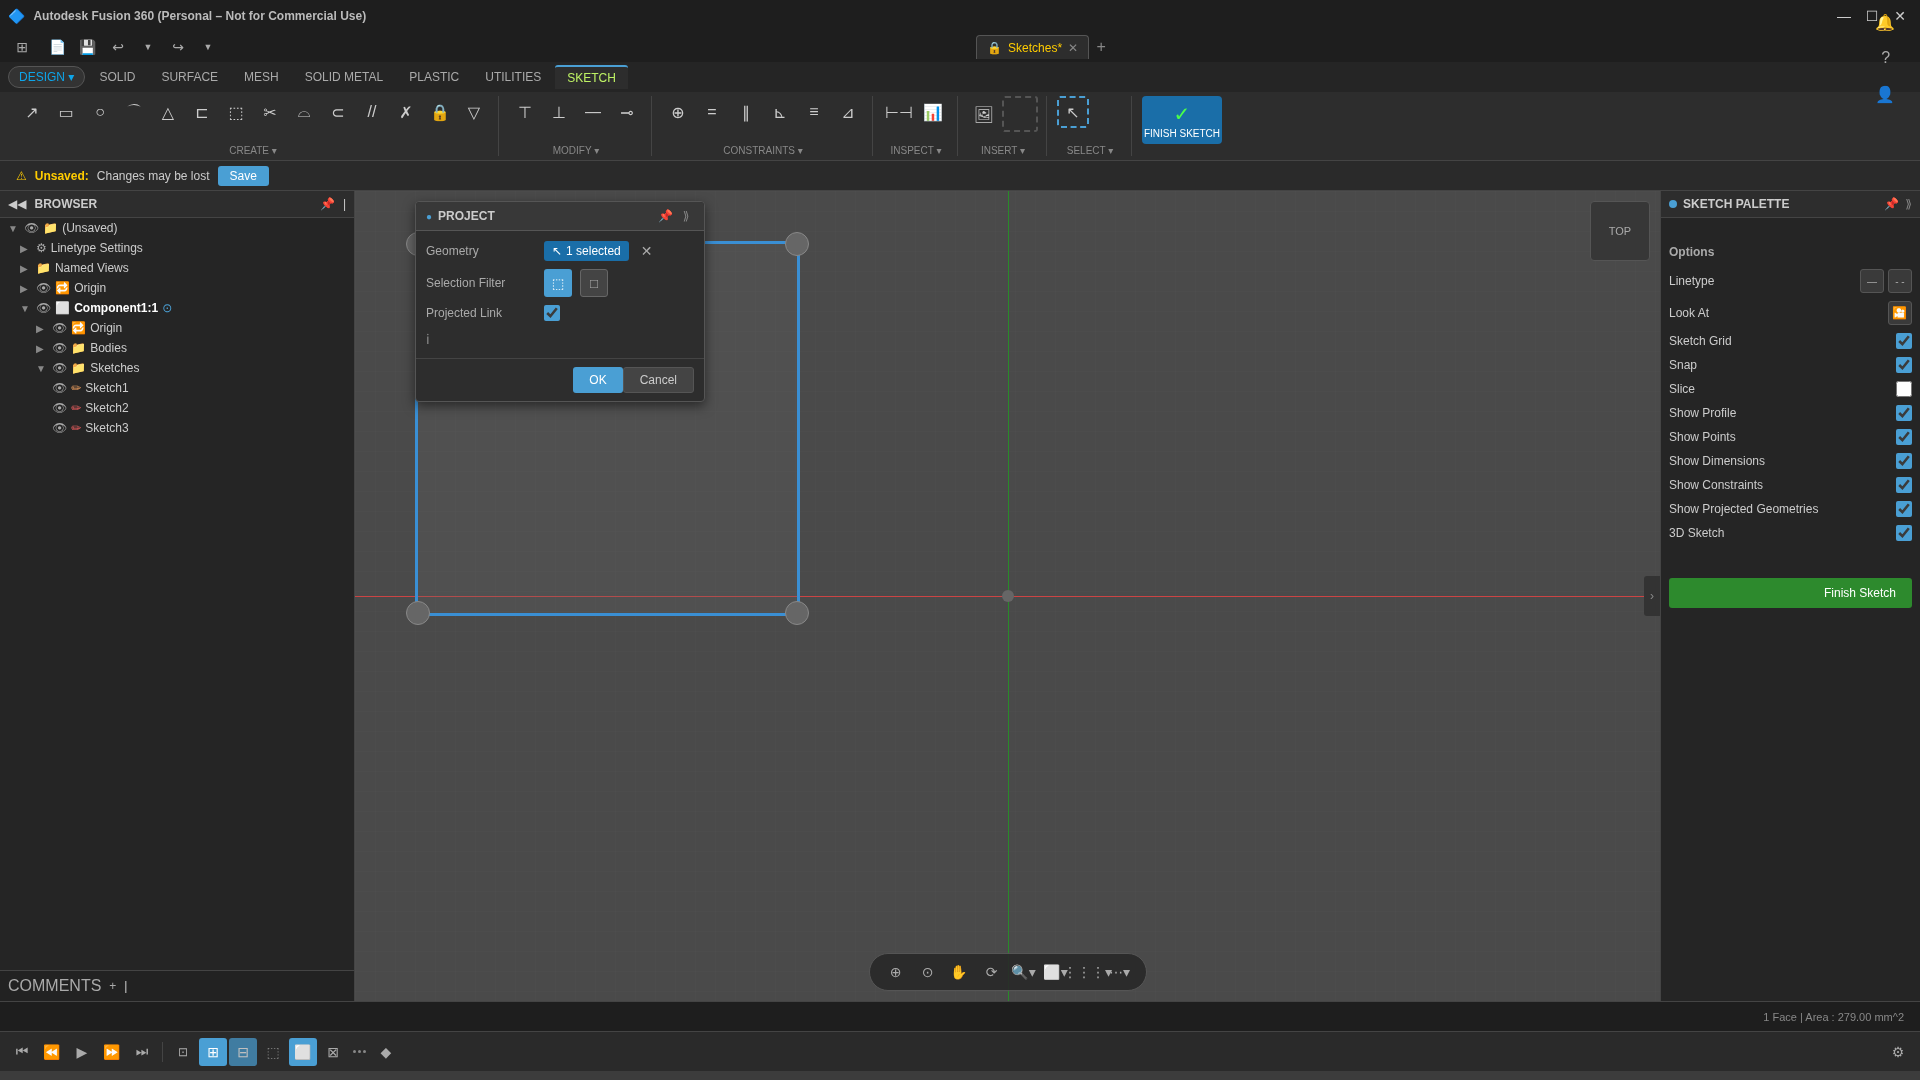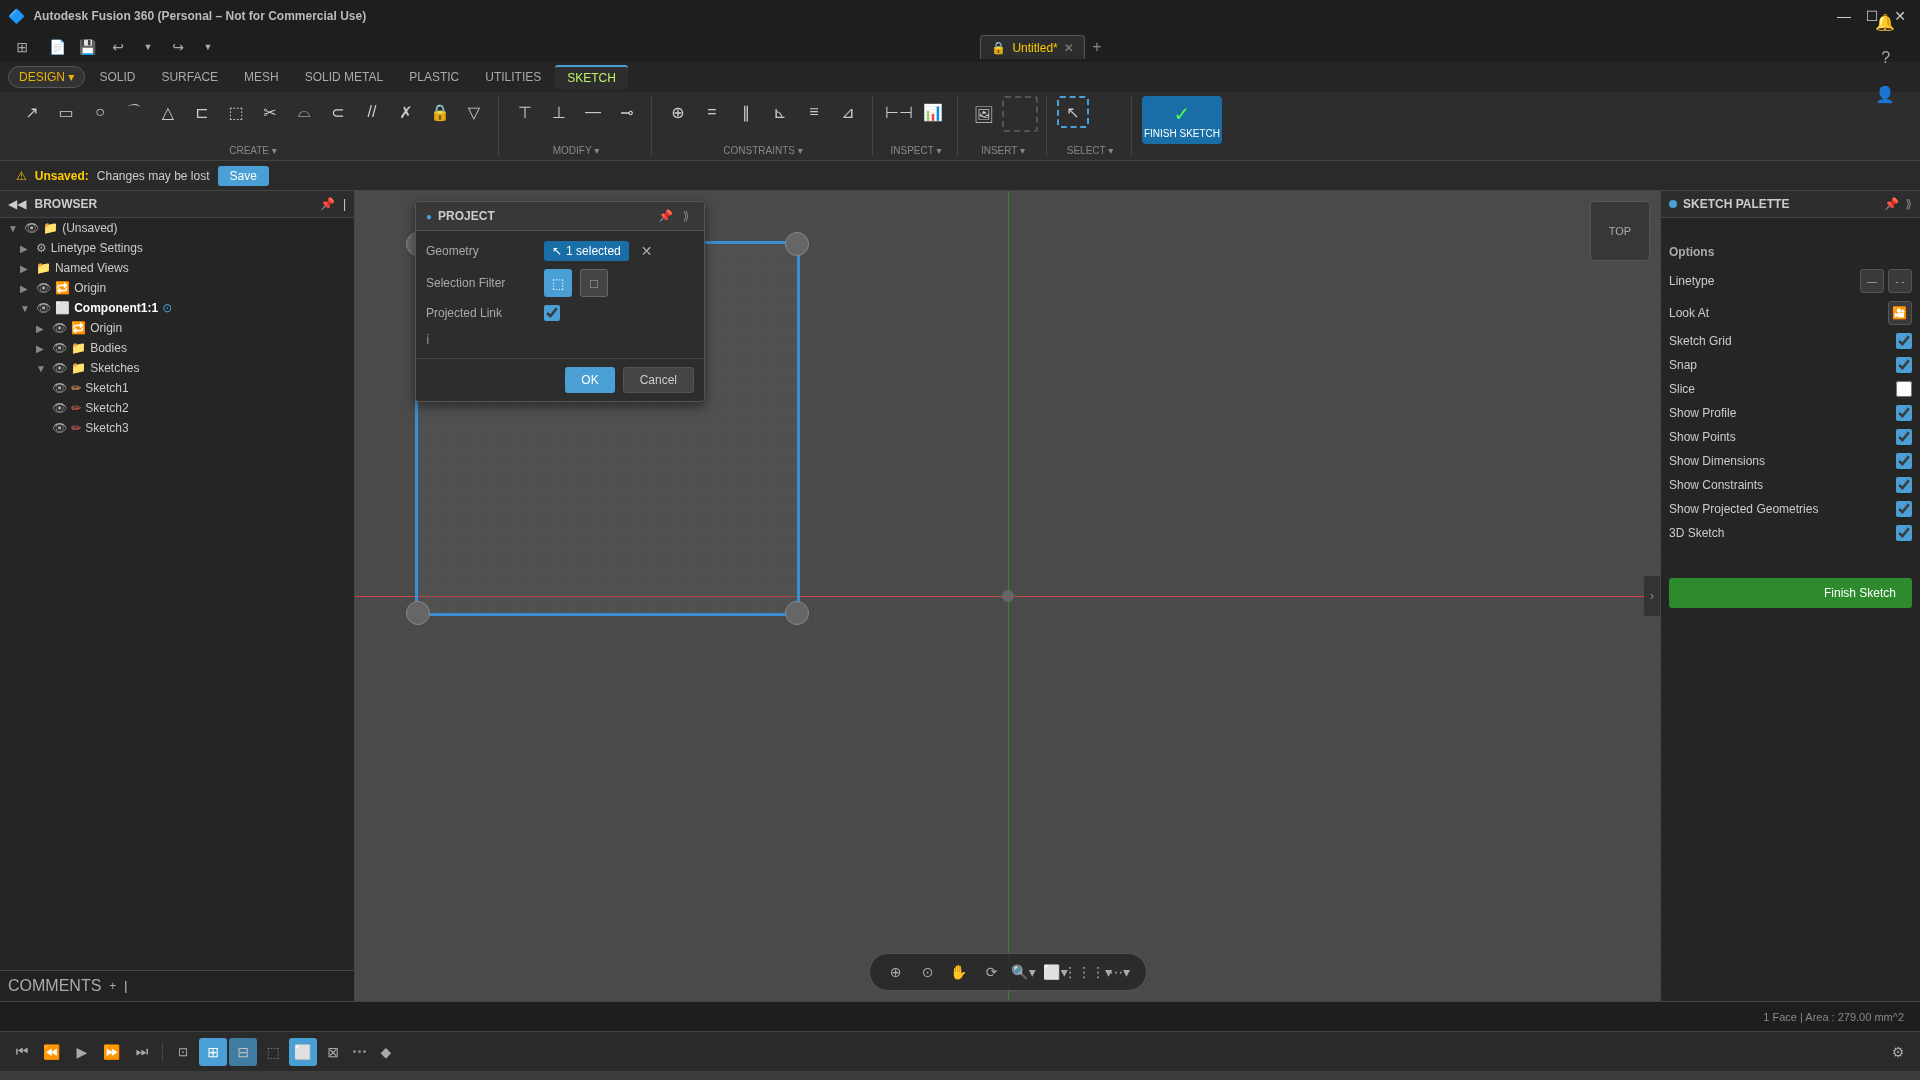--- a/index.html
+++ b/index.html
@@ -258,21 +258,20 @@
       color: #aaa; cursor: pointer;
       display: flex; align-items: center; justify-content: center;
     }
     .checkbox {
       width: 16px; height: 16px;
       accent-color: #4a9fd4;
     }
     .dialog-footer {
       display: flex;
       justify-content: flex-end;
-      gap: 8px;
       padding: 8px 10px;
       border-top: 1px solid #444;
     }
     .btn-ok {
       background: #4a9fd4;
       color: #fff;
       border: none;
       border-radius: 3px;
       padding: 5px 16px;
       cursor: pointer;
@@ -438,21 +437,21 @@
     .top-header {
       display: flex;
       align-items: center;
       height: 30px;
       background: #1e1e1e;
       padding: 0 8px;
       gap: 8px;
     }
     .design-btn {
       background: #333;
-      color: #eab308;
+      color: #0ea5e9;
       border: 1px solid #555;
       border-radius: 11px;
       padding: 3px 10px;
       cursor: pointer;
       font-size: 12px;
       display: flex; align-items: center; gap: 4px;
     }
     .tab-item {
       display: flex;
       align-items: center;
@@ -496,21 +495,21 @@
     <div class="bt-btn">📄</div>
     <div class="bt-btn">💾</div>
     <div class="bt-btn">↩</div>
     <div class="bt-btn" style="font-size:9px;">▼</div>
     <div class="bt-btn">↪</div>
     <div class="bt-btn" style="font-size:9px;">▼</div>
   </div>
   <div style="flex:1; display:flex; justify-content:center;">
     <div class="tab-item">
       <span>🔒</span>
-      <span class="unsaved-dot">Untitled*</span>
+      <span class="unsaved-dot">Sketches*</span>
       <span class="tab-close-btn">✕</span>
     </div>
     <div class="tab-new-btn">+</div>
   </div>
   <div class="header-extras">
     <span style="font-size:12px;color:#aaa;">8 of 10</span>
     <div class="hdr-icon">🔔</div>
     <div class="hdr-icon">?</div>
     <div class="hdr-icon">👤</div>
   </div>

